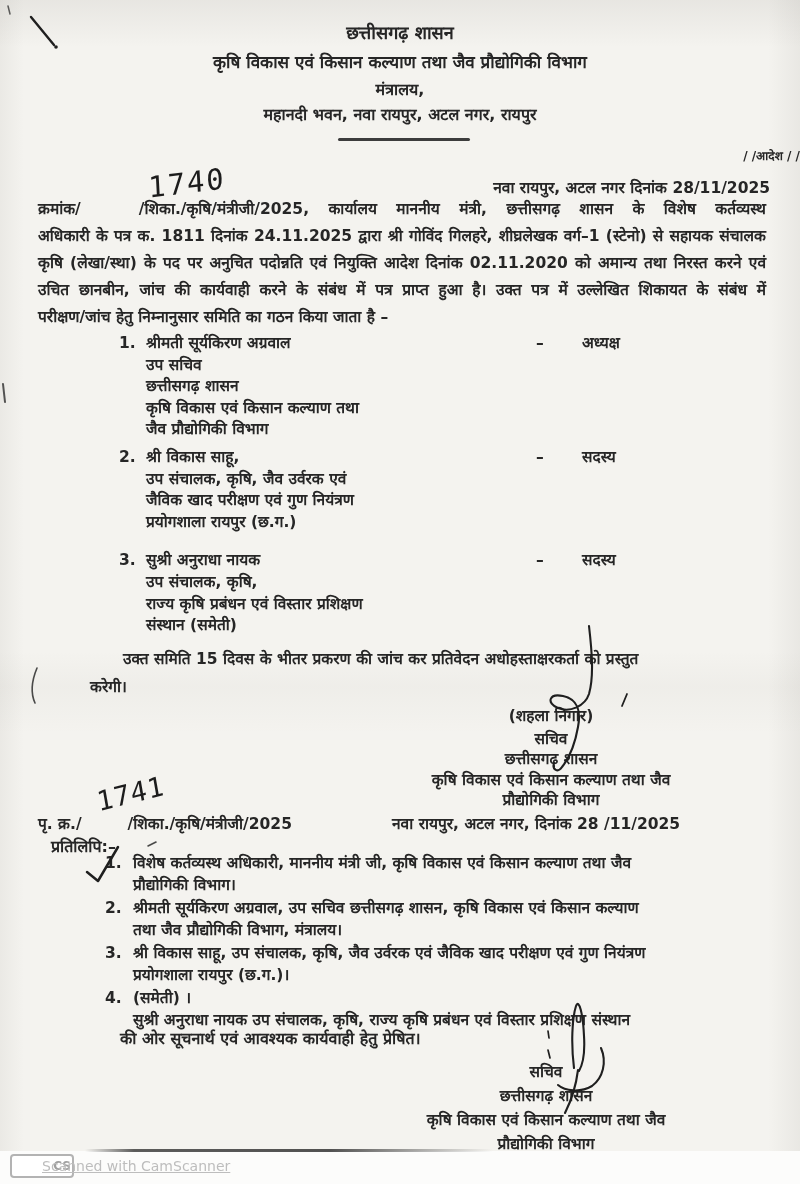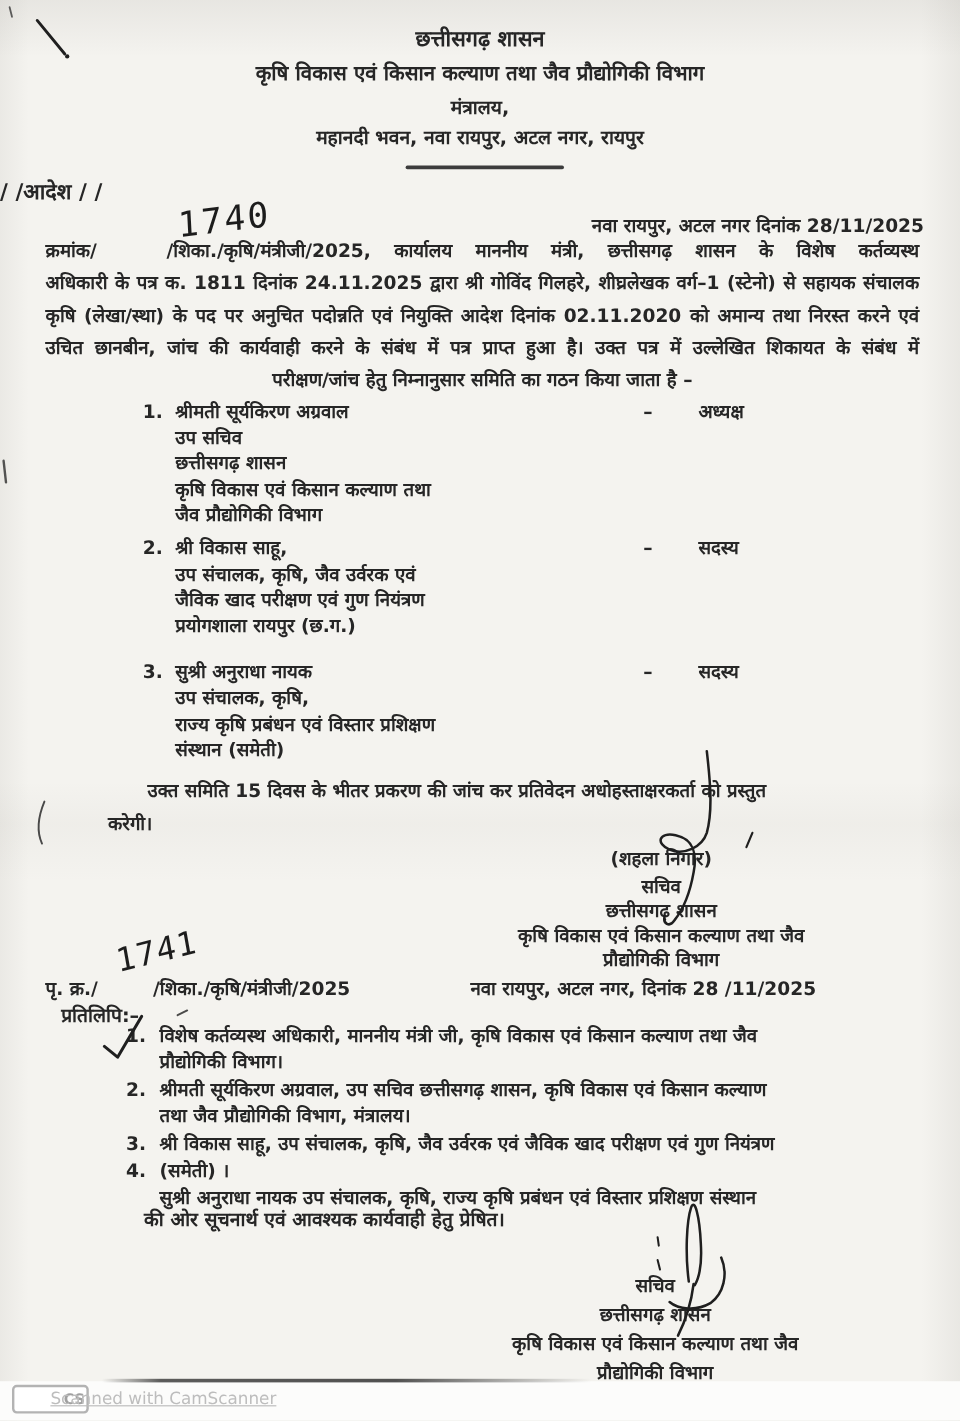--- a/index.html
+++ b/index.html
@@ -12,25 +12,25 @@
       #f4f3ef;
     font-family:"DejaVu Sans","Liberation Sans",sans-serif;
     color:#262626;font-weight:bold;
   }
   .header{position:absolute;top:18px;left:0;width:100%;text-align:center;}
   .h1{font-size:18px;line-height:30px;}
   .h2{font-size:17px;line-height:29px;}
   .h3{font-size:16px;line-height:26px;text-align:center;}
   .h4{font-size:16px;line-height:24px;}
   .divider{position:absolute;top:138px;left:338px;width:132px;height:3px;background:#3c3c3c;border-radius:2px;}
-  .order-title{position:absolute;top:147px;left:0;width:100%;text-align:left;font-size:18px;}
+  .order-title{position:absolute;top:147px;left:0;width:100%;text-align:right;font-size:12px;}
   .dateline1{position:absolute;top:176px;right:30px;font-size:15.5px;}
   .para1{position:absolute;top:196px;left:38px;width:728px;font-size:15.5px;line-height:27px;}
   .jline{text-align:justify;text-align-last:justify;}
-  .lline{text-align:center;}
+  .lline{text-align:left;}
   .gap-num{display:inline-block;width:58px;}
   .hw{font-weight:400;color:#1c1c1c;font-family:"DejaVu Sans Mono","DejaVu Sans",monospace;}
   .hw-1740{position:absolute;top:166px;left:148px;font-size:29px;transform:rotate(-7deg) skewX(-4deg);letter-spacing:2px;}
   .hw-1741{position:absolute;top:778px;left:96px;font-size:27px;transform:rotate(-14deg) skewX(-4deg);letter-spacing:1px;}
   .committee{position:absolute;top:333px;left:146px;width:620px;font-size:15.5px;line-height:21.6px;}
   .member{position:relative;}
   .member .num{position:absolute;left:-27px;top:0;}
   .member .dash{position:absolute;left:390px;top:0;}
   .member .role{position:absolute;left:436px;top:0;}
   .mb1{margin-bottom:6px;}
@@ -142,20 +142,21 @@
       <div>प्रौद्योगिकी विभाग।</div>
     </div>
     <div class="citem">
       <span class="num">2.</span>
       <div>श्रीमती सूर्यकिरण अग्रवाल, उप सचिव छत्तीसगढ़ शासन, कृषि विकास एवं किसान कल्याण</div>
       <div>तथा जैव प्रौद्योगिकी विभाग, मंत्रालय।</div>
     </div>
     <div class="citem">
       <span class="num">3.</span>
       <div>श्री विकास साहू, उप संचालक, कृषि, जैव उर्वरक एवं जैविक खाद परीक्षण एवं गुण नियंत्रण</div>
+      <div>प्रयोगशाला रायपुर (छ.ग.)।</div>
     </div>
     <div class="citem">
       <span class="num">4.</span>
       <div>(समेती) ।</div>
       <div>सुश्री अनुराधा नायक उप संचालक, कृषि, राज्य कृषि प्रबंधन एवं विस्तार प्रशिक्षण संस्थान</div>
     </div>
     <div class="forward">की ओर सूचनार्थ एवं आवश्यक कार्यवाही हेतु प्रेषित।</div>
   </div>
 
   <div class="sig2">

